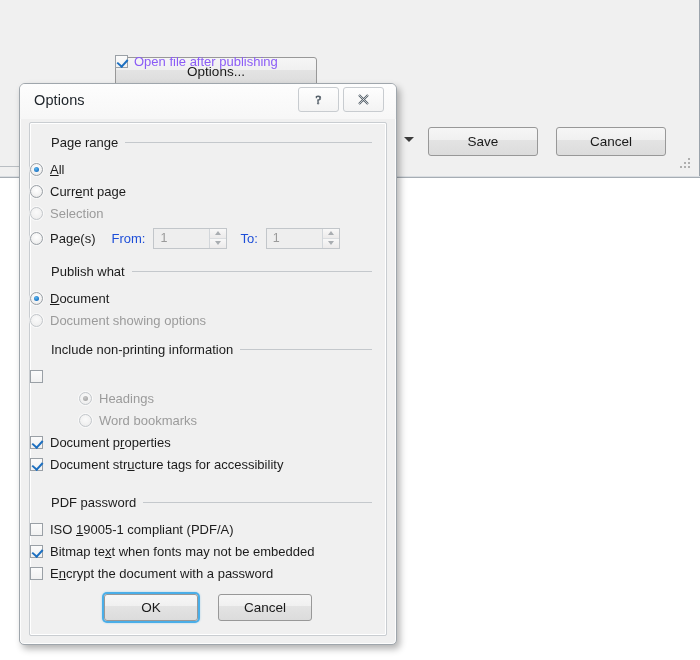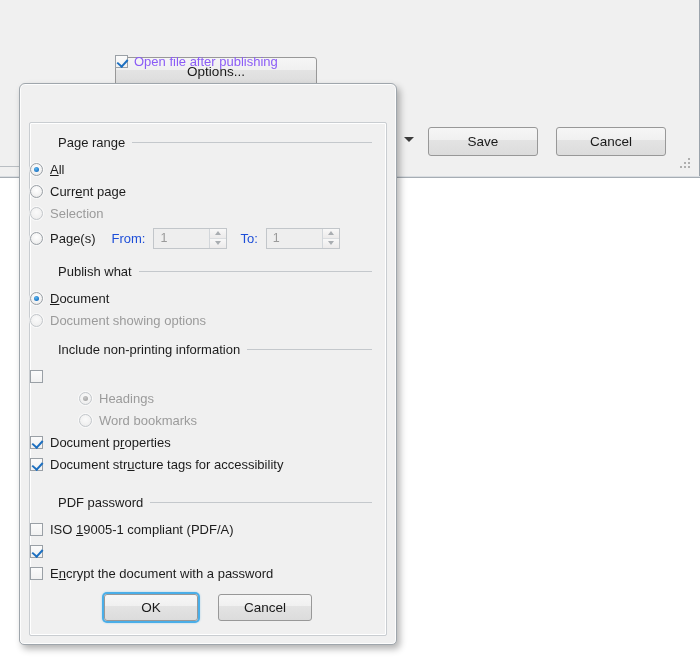--- a/index.html
+++ b/index.html
@@ -169,21 +169,21 @@
   
   .group {
     position: absolute;
     left: 0;
     width: 100%;
   }
   .group-header {
     display: flex;
     align-items: center;
     gap: 7px;
-    padding-left: 28px;
+    padding-left: 21px;
     padding-right: 14px;
   }
   .group-title {
     font-size: 13px;
     color: #1c1c1c;
     white-space: nowrap;
   }
   .group-rule {
     flex: 1;
     height: 1px;
@@ -352,20 +352,36 @@
     <i style="left:4px;top:4px;"></i>
       <i style="left:8px;top:4px;"></i>
     <i style="left:0px;top:8px;"></i>
       <i style="left:4px;top:8px;"></i>
       <i style="left:8px;top:8px;"></i>
   </div>
 </div>
 
 <div id="options-dialog">
 
+  <div id="dialog-titlebar">
+    <div id="dialog-title">Options</div>
+
+    <div class="caption-btn" id="help-button">
+      <svg width="13" height="15" viewBox="0 0 13 15">
+        <text x="6.5" y="12" text-anchor="middle" font-family="Liberation Serif, serif" font-size="13" fill="none" stroke="#55606a" stroke-width="0.8">?</text>
+      </svg>
+    </div>
+
+    <div class="caption-btn" id="close-button">
+      <svg width="15" height="15" viewBox="0 0 15 15">
+        <path d="M3 3 L12 12 M12 3 L3 12" stroke="#55606a" stroke-width="2.2" fill="none" stroke-linecap="butt"></path>
+        <path d="M3 3 L12 12 M12 3 L3 12" stroke="#f4f4f4" stroke-width="0.7" fill="none"></path>
+      </svg>
+    </div>
+  </div>
 
   <div id="dialog-body">
 
     <div class="group" style="top:12px;">
       <div class="group-header">
         <span class="group-title">Page range</span>
         <span class="group-rule"></span>
       </div>
 
       <div style="height:8px;"></div>
@@ -479,20 +495,21 @@
 
       <div style="height:8px;"></div>
 
       <div class="opt-row">
         <span class="checkbox"></span>
         <span class="opt-label"><span>ISO </span><u>1</u><span>9005-1 compliant (PDF/A)</span></span>
       </div>
 
       <div class="opt-row">
         <span class="checkbox checked"></span>
+        <span class="opt-label"><span>Bitmap te</span><u>x</u><span>t when fonts may not be embedded</span></span>
       </div>
 
       <div class="opt-row">
         <span class="checkbox"></span>
         <span class="opt-label"><span>E</span><u>n</u><span>crypt the document with a password</span></span>
       </div>
     </div>
 
     <div id="dialog-footer">
       <div class="btn" id="ok-button">

